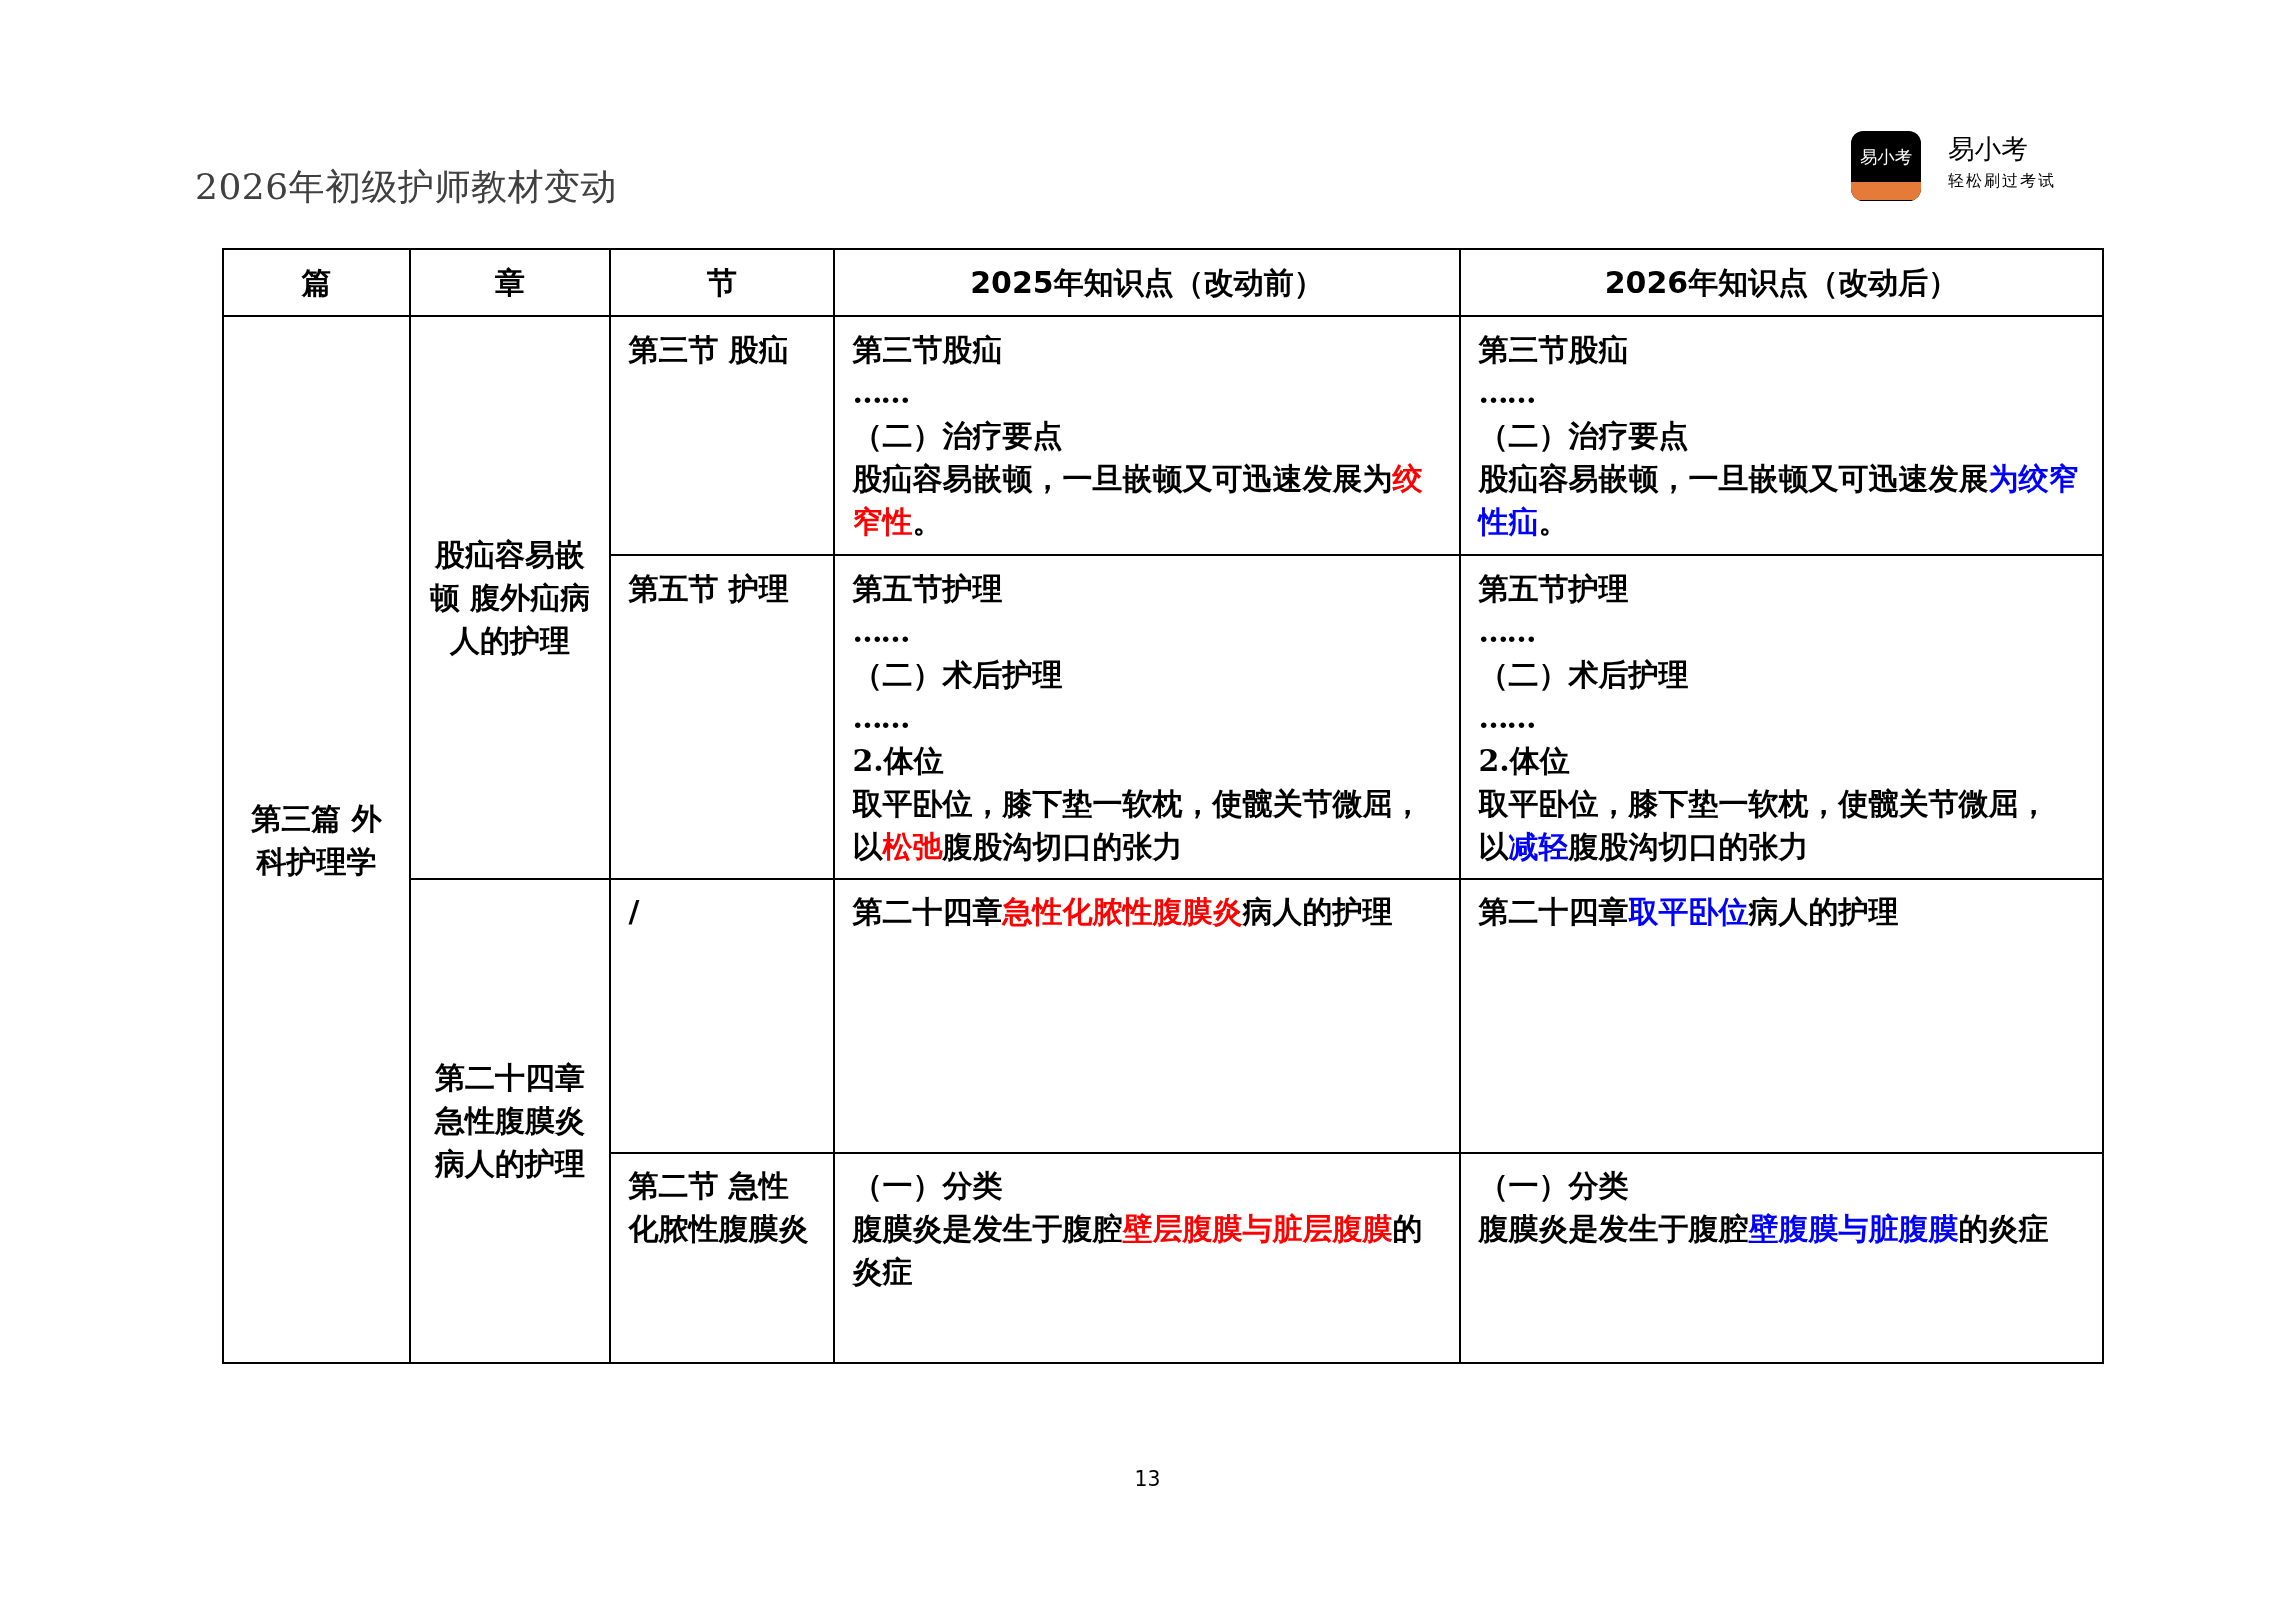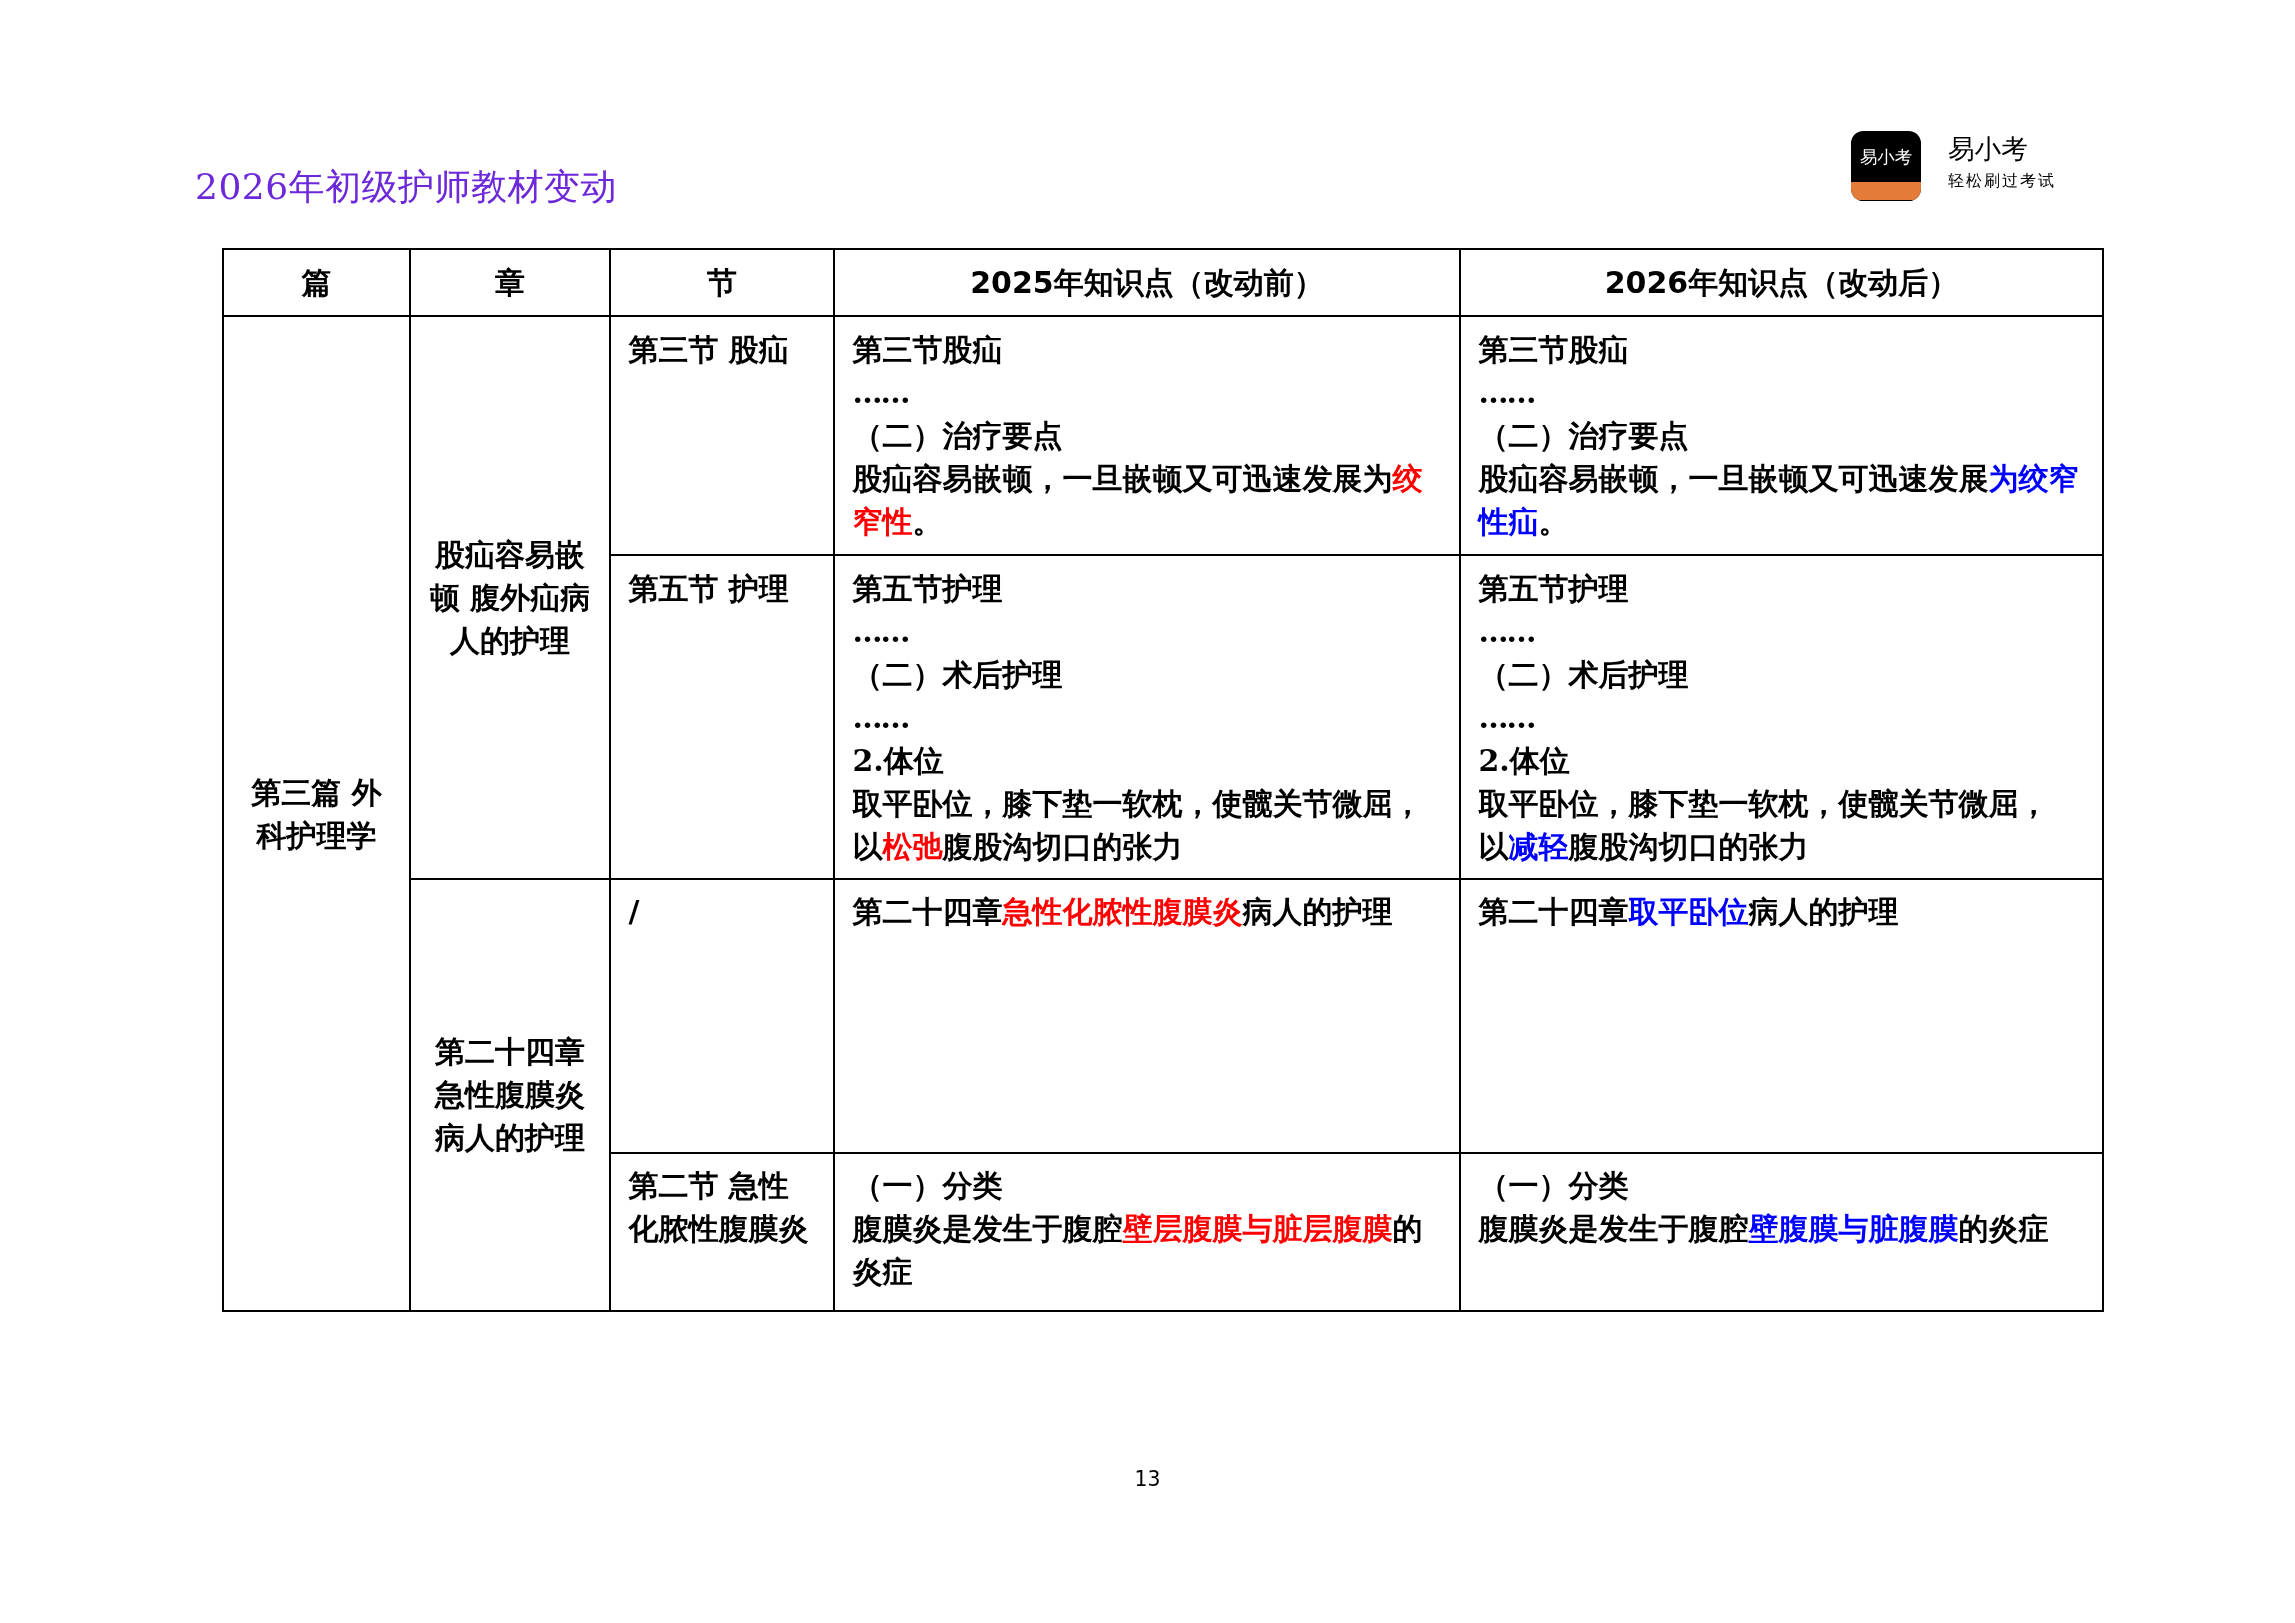--- a/index.html
+++ b/index.html
@@ -1,18 +1,18 @@
 <!DOCTYPE html>
 <html style="font-size:8.2px"><head>
 <meta charset="utf-8">
 <style>
   html, body { margin:0; padding:0; background:#ffffff; }
   body { width:2295px; height:1623px; position:relative; overflow:hidden;
          font-family:"DejaVu Serif","Liberation Serif",serif; color:#000; }
-  .title { position:absolute; left:195px; top:163px; font-size:36px; color:#6d28d9;
+  .title { position:absolute; left:195px; top:163px; font-size:36px; color:#404040;
            letter-spacing:0.5px; }
   .logo { position:absolute; left:1851px; top:131px; width:70px; height:70px;
           border-radius:12.3px; overflow:hidden; background:#000; }
   .logo .top { height:51px; display:flex; align-items:center; justify-content:center;
                color:#fff; font-family:"DejaVu Sans","Liberation Sans",sans-serif; font-size:17.4px; }
   .logo .bar { height:18.4px; background:#E47B38; }
   .brand { position:absolute; left:1948px; top:132px; }
   .brand .name { font-family:"DejaVu Sans","Liberation Sans",sans-serif; font-size:26.6px; line-height:33px; }
   .brand .slogan { font-size:16px; line-height:31px; letter-spacing:2px; }
   table { position:absolute; left:222px; top:248px; width:1880px; border-collapse:collapse;
@@ -97,21 +97,21 @@
         <div>取平卧位，膝下垫一软枕，使髋关节微屈，</div>
         <div><span>以</span><span class="blue">减轻</span><span>腹股沟切口的张力</span></div>
       </td>
     </tr>
     <tr style="height:274px">
       <td class="center" rowspan="2">第二十四章 急性腹膜炎病人的护理</td>
       <td>/</td>
       <td><span>第二十四章</span><span class="red">急性化脓性腹膜炎</span><span>病人的护理</span></td>
       <td><span>第二十四章</span><span class="blue">取平卧位</span><span>病人的护理</span></td>
     </tr>
-    <tr style="height:158px">
+    <tr style="height:210px">
       <td>第二节 急性化脓性腹膜炎</td>
       <td>
         <div>（一）分类</div>
         <div><span>腹膜炎是发生于腹腔</span><span class="red">壁层腹膜与脏层腹膜</span><span>的炎症</span></div>
       </td>
       <td>
         <div>（一）分类</div>
         <div><span>腹膜炎是发生于腹腔</span><span class="blue">壁腹膜与脏腹膜</span><span>的炎症</span></div>
       </td>
     </tr>

